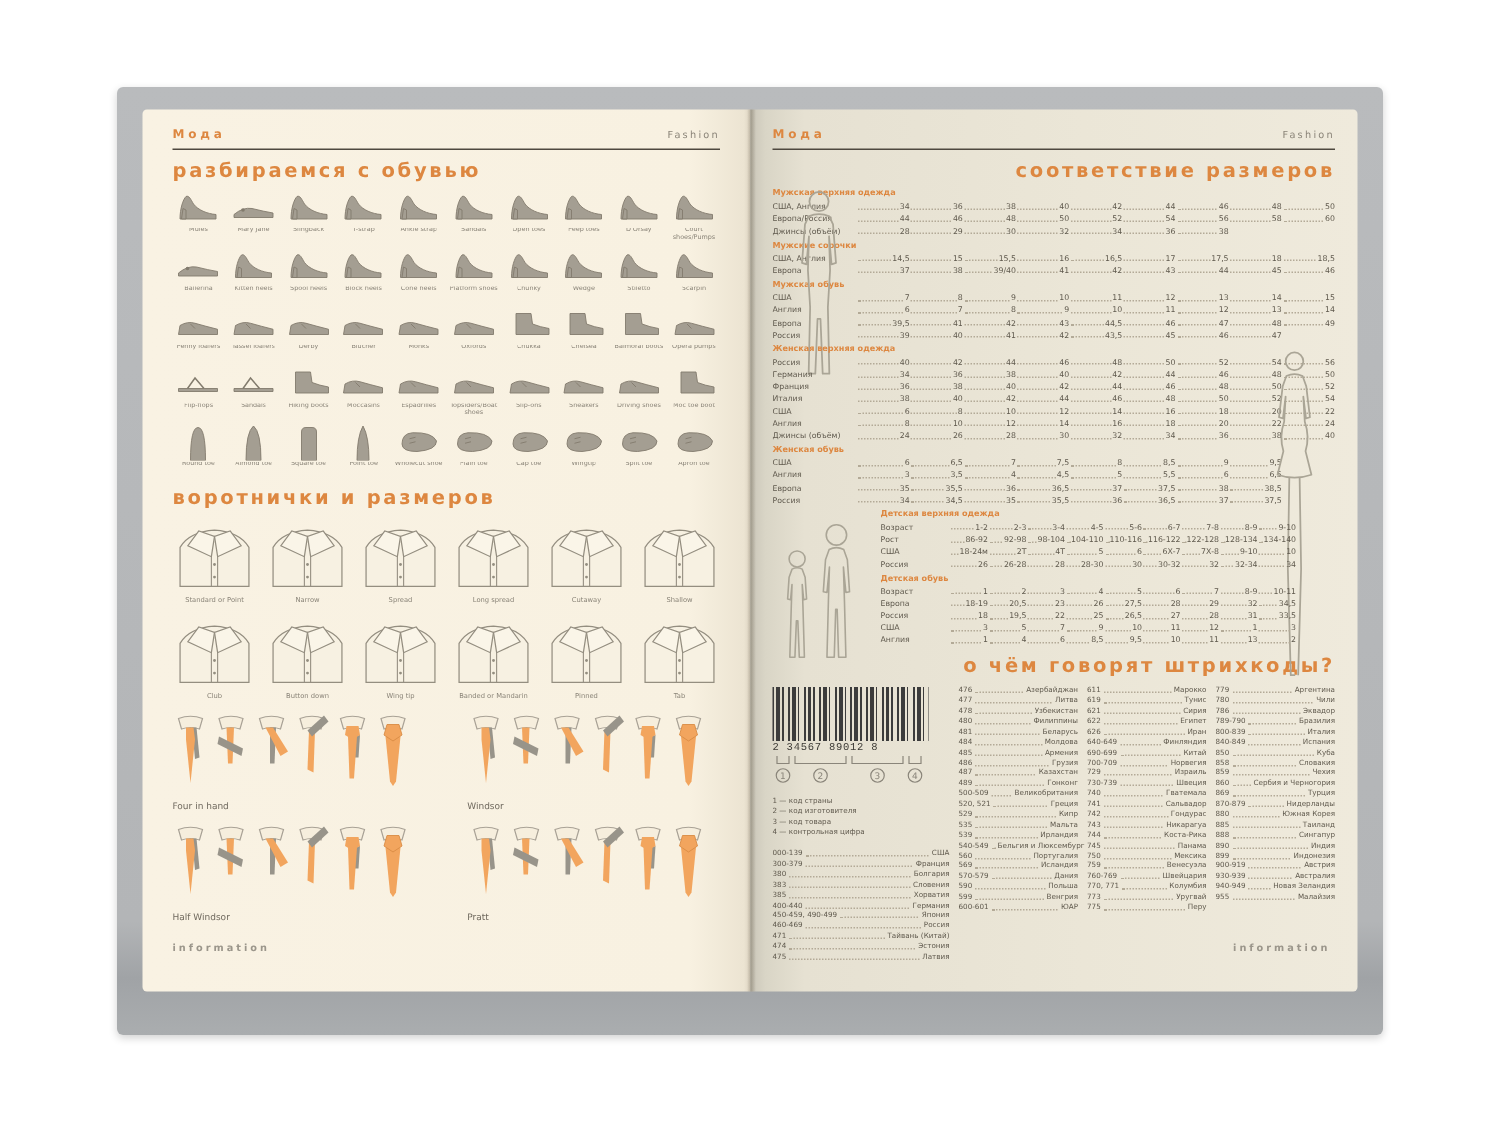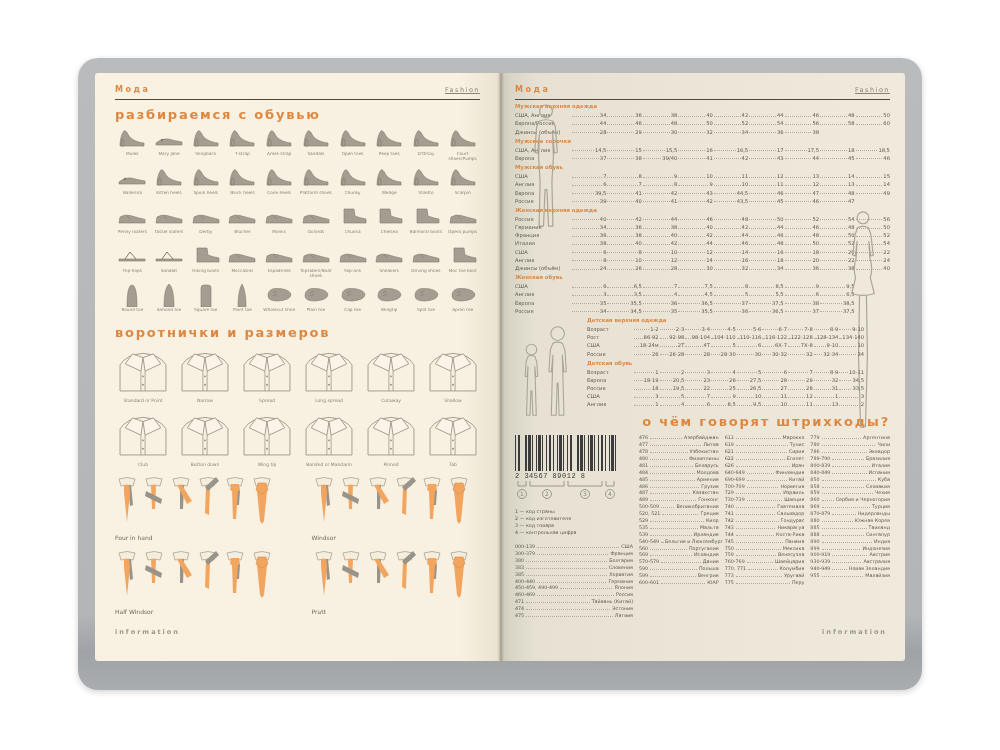--- a/index.html
+++ b/index.html
@@ -1,27 +1,27 @@
 <!DOCTYPE html>
 <html><head>
 <meta charset="utf-8">
 <style>
   html,body{margin:0;padding:0;}
   body{width:1000px;height:750px;background:#ffffff;font-family:"DejaVu Sans",sans-serif;position:relative;overflow:hidden;}
-  .cover{position:absolute;left:78px;top:58px;width:844px;height:632px;border-radius:20px;
+  .cover{position:absolute;left:78px;top:58px;width:844px;height:632px;border-radius:4px;
          background:linear-gradient(180deg,#b9bbbd 0%,#b3b5b7 88%,#a0a3a6 94%,#aaadaf 100%);
          box-shadow:0 2px 6px rgba(0,0,0,.18);}
   .spread{position:absolute;left:17px;top:15px;width:810px;height:588px;display:flex;}
   .page{position:relative;width:405px;height:588px;box-sizing:border-box;}
   .page.left{background:linear-gradient(90deg,#f9f2e3 0%,#f8f1e1 90%,#ece4d2 99%,#ddd4c2 100%);border-radius:3px 0 0 3px;padding:12px 20px;}
   .page.right{background:linear-gradient(90deg,#c9c5b8 0%,#d9d5c6 2.5%,#e6e1d2 9%,#ebe6d7 55%,#efeadc 100%);border-radius:0 3px 3px 0;padding:12px 15px;}
   .spine{position:absolute;left:403px;top:0;width:6px;height:588px;background:linear-gradient(90deg,rgba(0,0,0,0) 0%,rgba(60,50,30,.25) 50%,rgba(0,0,0,0) 100%);pointer-events:none;}
   .phead{display:flex;justify-content:space-between;align-items:baseline;}
   .ttl{color:#dd8740;letter-spacing:2.5px;font-weight:bold;font-size:8px;}
-  .sub{color:#8a8478;font-size:6.5px;letter-spacing:1.5px;text-decoration:underline;}
+  .sub{color:#8a8478;font-size:6.5px;letter-spacing:1.5px;}
   .rule{border-top:1.5px solid #4e483f;margin-top:5px;}
   h2.heading{font-size:13px;letter-spacing:1.8px;color:#dd8740;font-weight:bold;margin:7px 0 4px;}
   h2.heading.ra{text-align:right;}
   .pfoot{position:absolute;bottom:25px;font-size:6.5px;letter-spacing:2px;color:#9b968b;font-weight:bold;}
   .pfoot.l{left:20px;} .pfoot.r{right:18px;}
 
   
   .shoe-row{display:grid;grid-template-columns:repeat(10,1fr);column-gap:2px;margin-bottom:3px;}
   .shoe-cell{display:flex;flex-direction:column;align-items:center;}
   .shoe-ic{height:25px;display:flex;align-items:flex-end;}
@@ -841,20 +841,21 @@
       <div class="pfoot l">information</div>
     </section>
 
     <section class="page right">
       <div class="phead">
         <span class="ttl">Мода</span>
         <span class="sub">Fashion</span>
       </div>
       <div class="rule"></div>
 
+      <h2 class="heading ra">соответствие размеров</h2>
       <div id="size-blocks">
           <div class="size-block sb-man">
             <svg class="sil man" width="50" height="128" viewBox="0 0 50 130">
    <g fill="none" stroke="#aaa596" stroke-width="1.2" stroke-linejoin="round">
    <circle cx="25" cy="8.5" r="6.5"></circle>
    <path d="M18 18.5 Q25 15.5 32 18.5 L34.5 24 L36.5 50 L33.5 51 L31.8 32 L32.5 55 L31 80 L32 125 L27.5 125 L26 88 L24 88 L22.5 125 L18 125 L19 80 L17.5 55 L18.2 32 L16.5 51 L13.5 50 L15.5 24 Z"></path>
               </g>
             </svg>
             <div class="tables">
               <div class="stitle">Мужская верхняя одежда</div>

